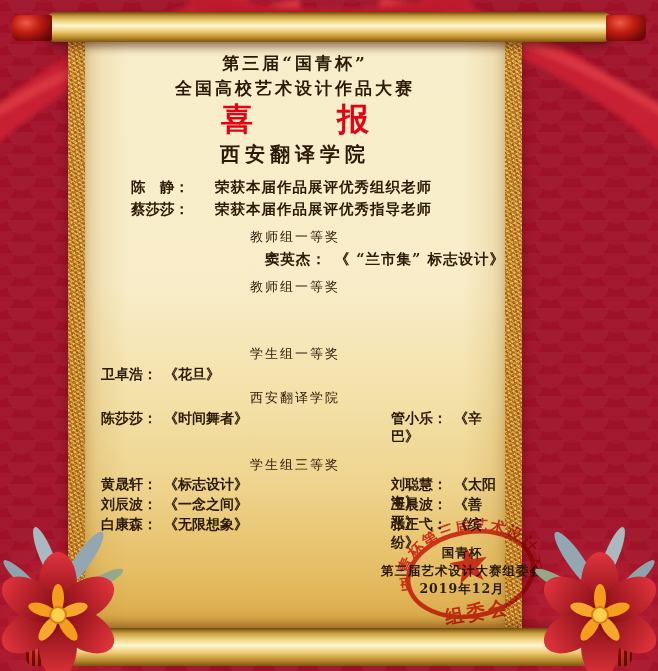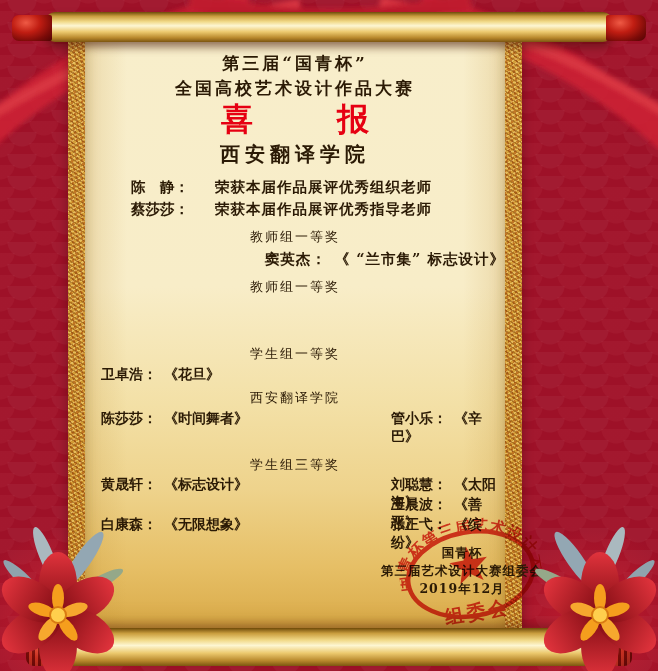--- a/index.html
+++ b/index.html
@@ -144,20 +144,23 @@
       <div class="abs sec-title" style="top:420px">学生组三等奖</div>
       <div class="abs row" style="top:440px">
         <span class="cell-l">
           <span>黄晟轩：</span><span class="wk">《标志设计》</span>
         </span>
         <span class="cell-r">
           <span>刘聪慧：</span><span class="wk">《太阳海》</span>
         </span>
       </div>
       <div class="abs row" style="top:460px">
+        <span class="cell-l">
+          <span>刘辰波：</span><span class="wk">《一念之间》</span>
+        </span>
         <span class="cell-r">
           <span>王晨波：</span><span class="wk">《善恶》</span>
         </span>
       </div>
       <div class="abs row" style="top:480px">
         <span class="cell-l">
           <span>白康森：</span><span class="wk">《无限想象》</span>
         </span>
         <span class="cell-r">
           <span>张正弋：</span><span class="wk">《缤纷》</span>

